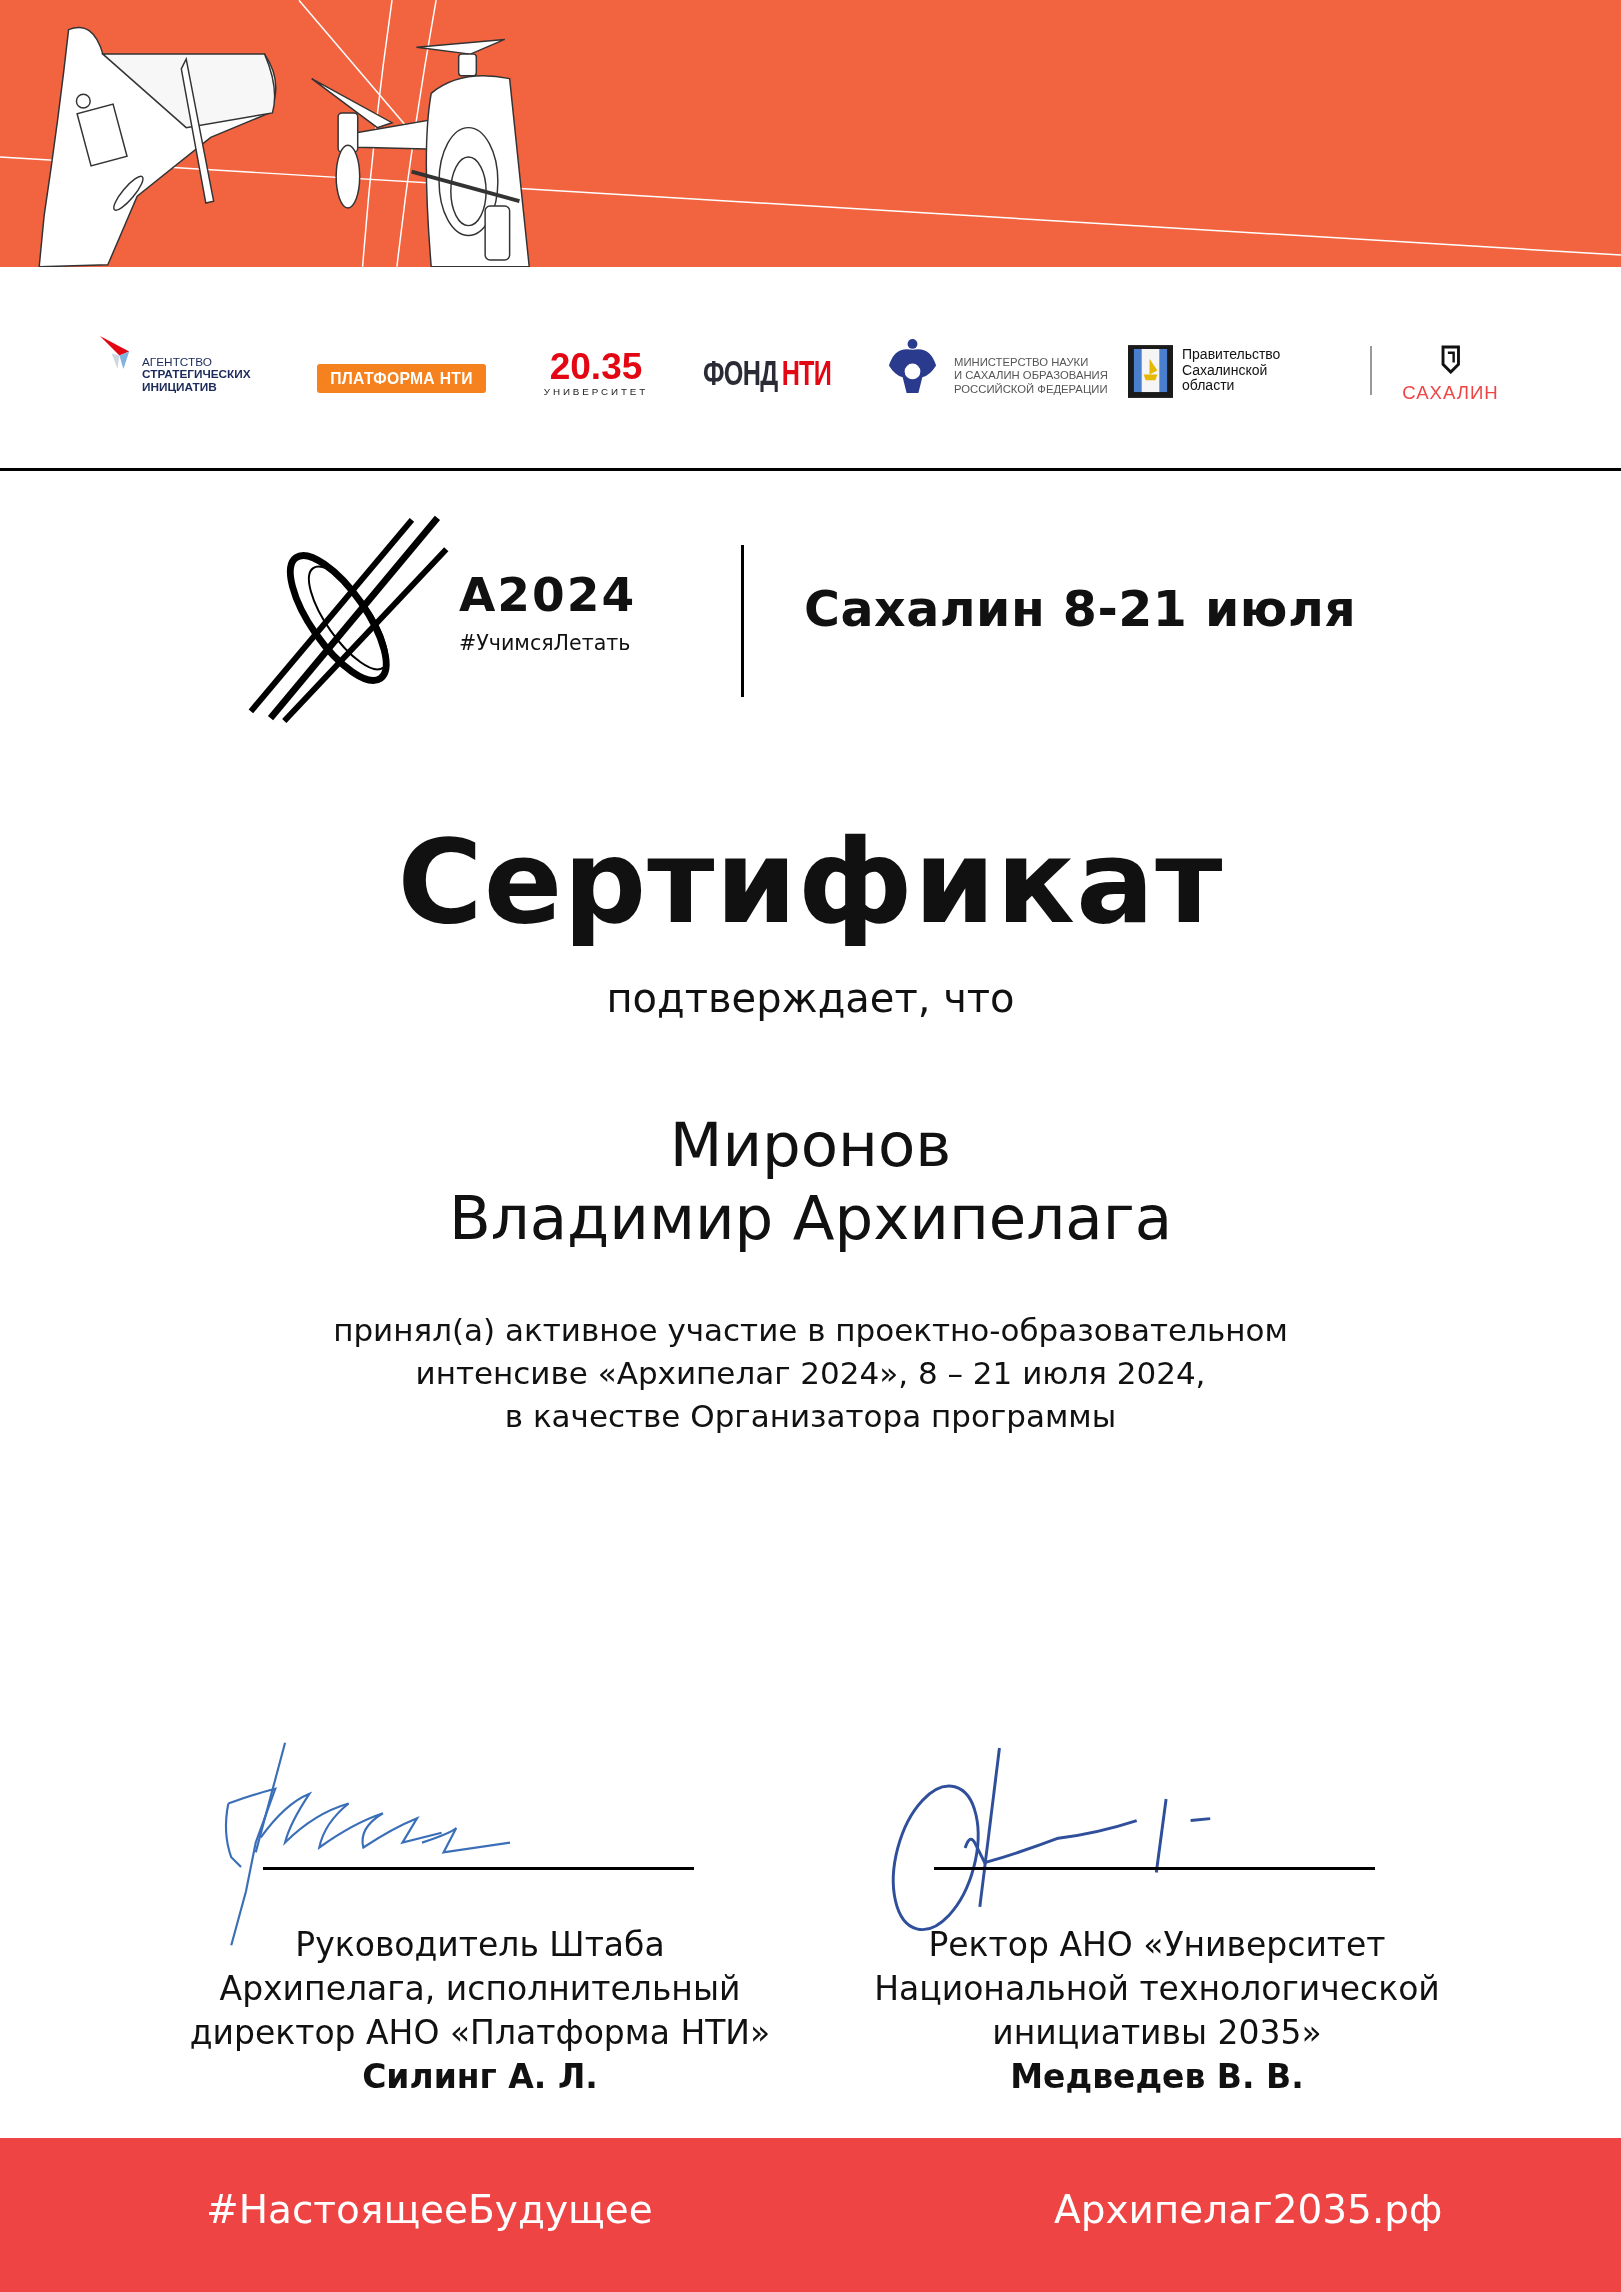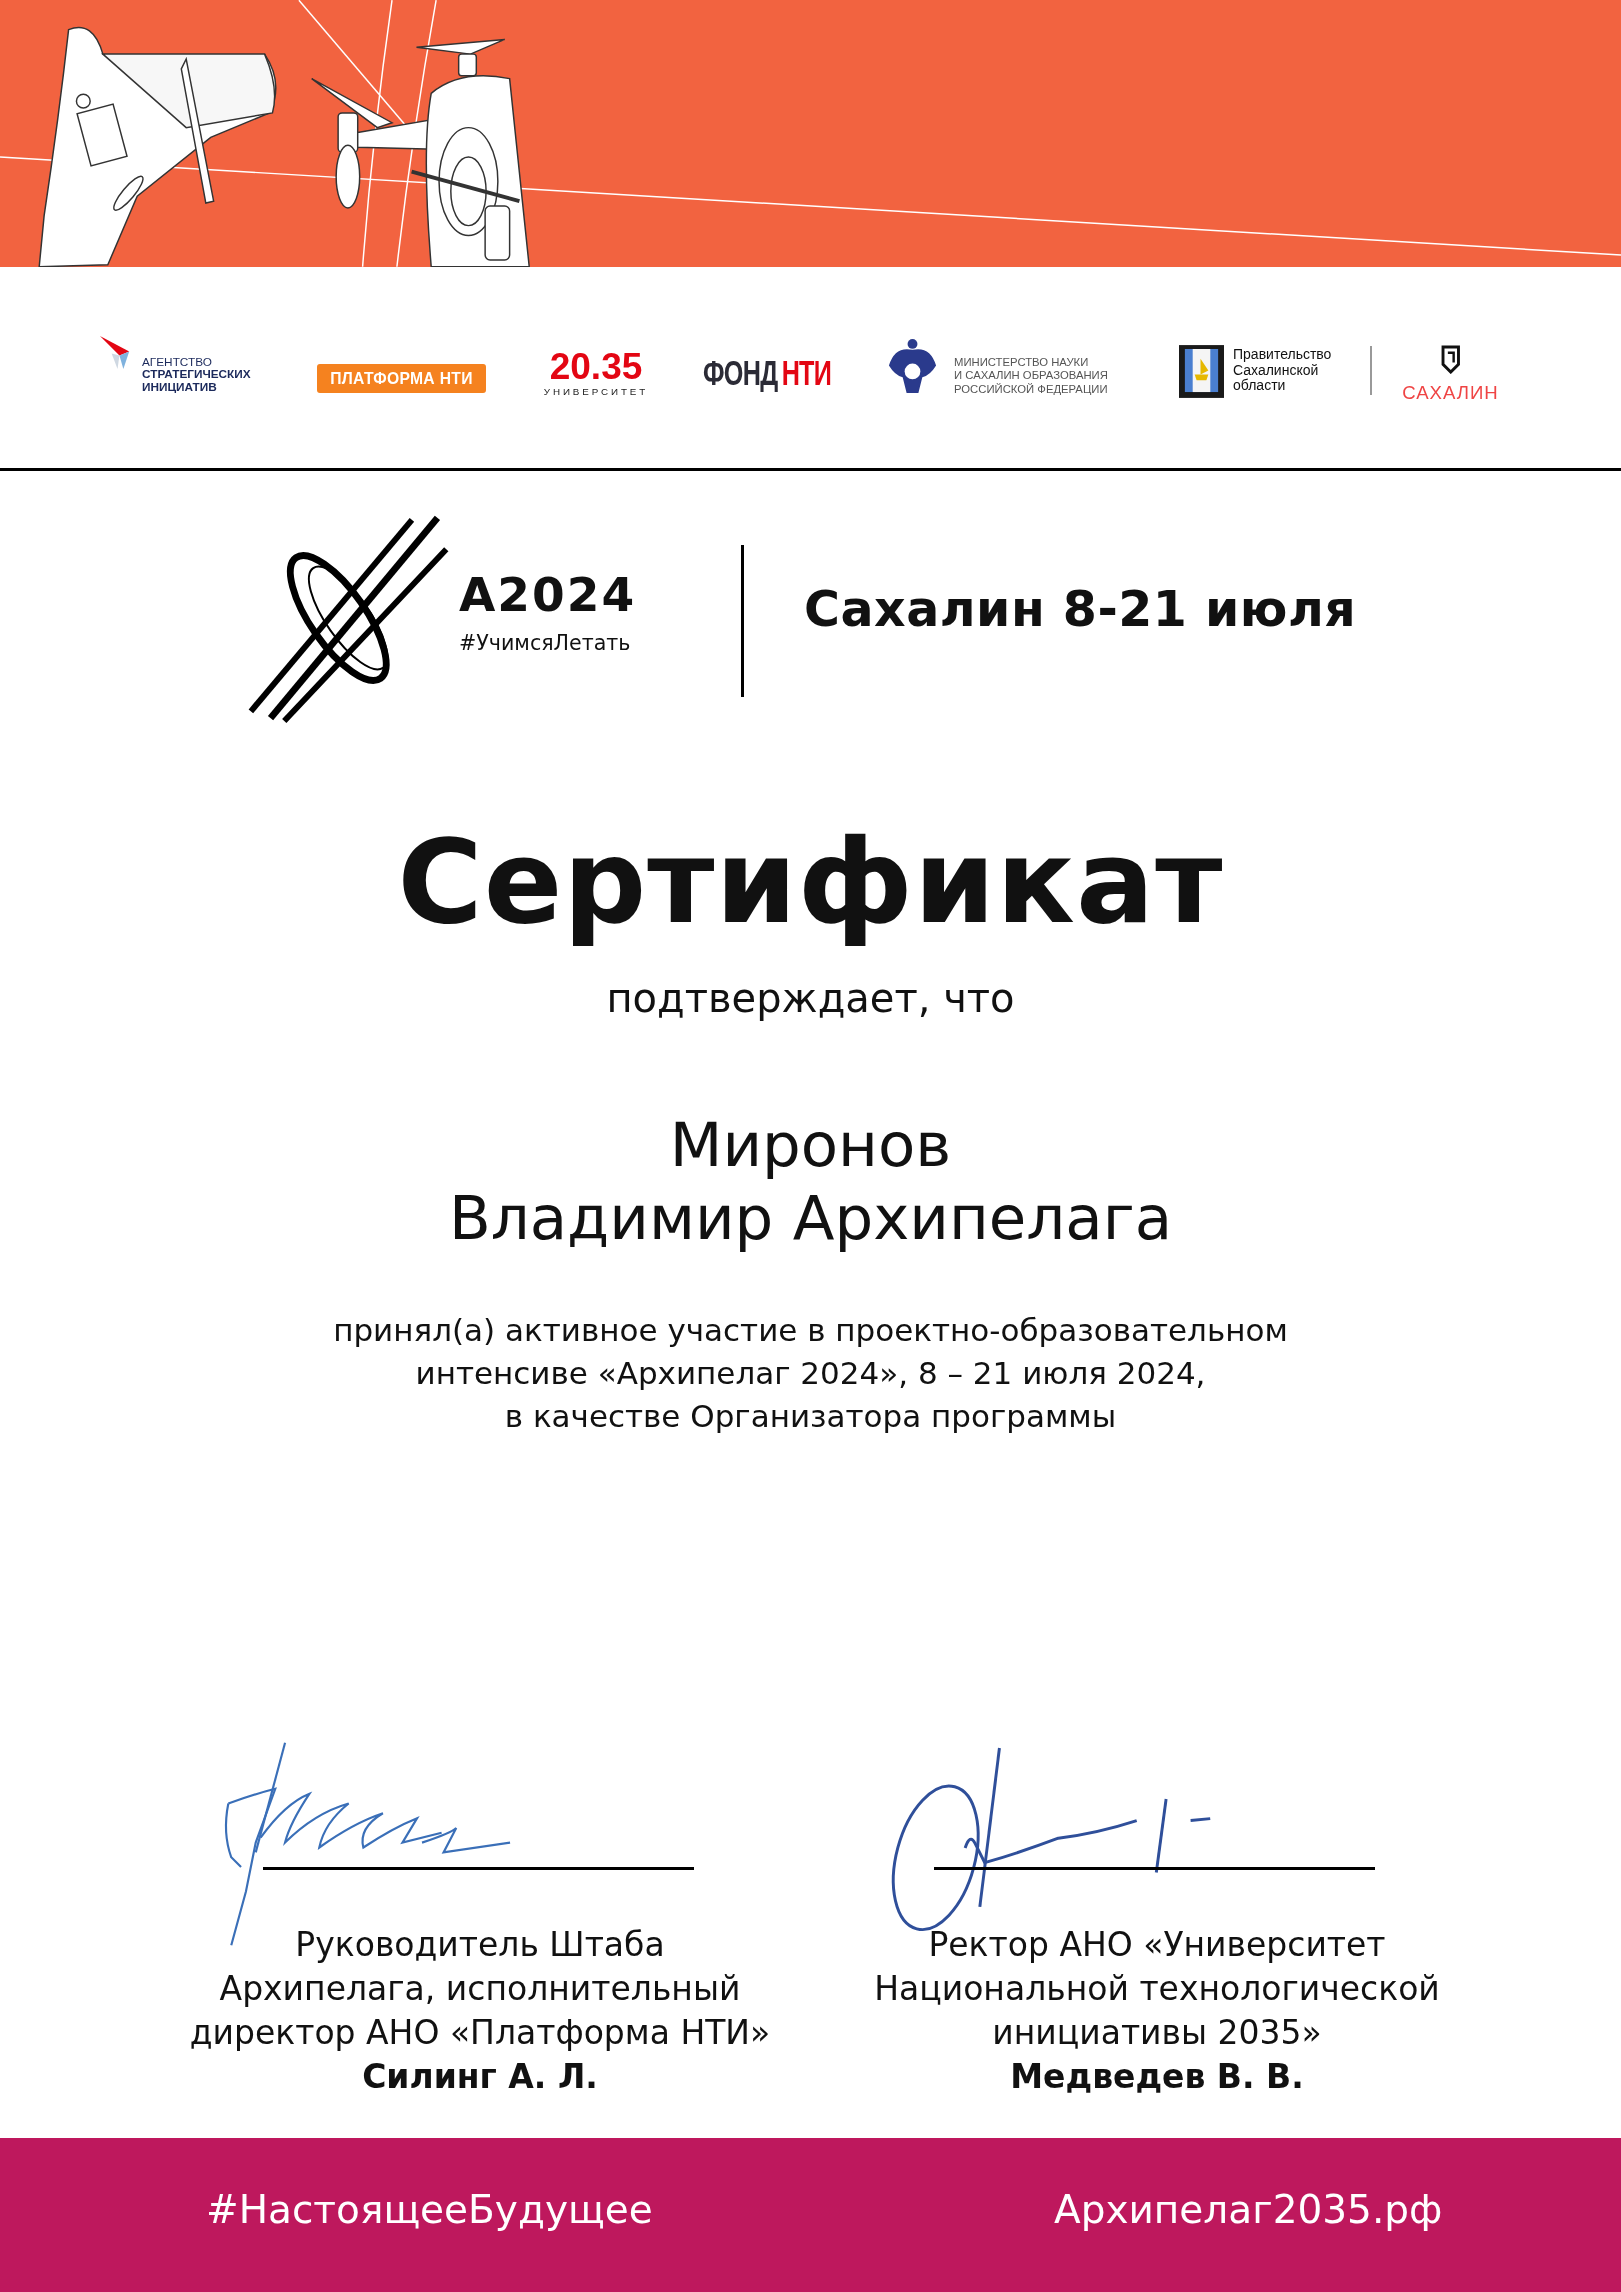--- a/index.html
+++ b/index.html
@@ -11,21 +11,21 @@
   .rule{left:0;top:468px;width:1621px;height:2.9px;background:#000;}
   .logo-text{position:absolute;font-family:"Liberation Sans",sans-serif;}
   .center{text-align:center;}
   .event-title{font-family:"DejaVu Sans",sans-serif;font-size:49px;font-weight:bold;left:804px;top:581px;letter-spacing:0.5px;}
   .cert-title{left:0;width:1621px;top:814px;font-size:116px;font-weight:bold;font-family:"DejaVu Sans",sans-serif;letter-spacing:1px;}
   .confirms{left:0;width:1621px;top:975px;font-size:40px;font-family:"DejaVu Sans",sans-serif;}
   .name{left:0;width:1621px;top:1108px;font-size:61px;line-height:73px;font-family:"DejaVu Sans",sans-serif;}
   .desc{left:0;width:1621px;top:1309px;font-size:31px;line-height:43px;font-family:"DejaVu Sans",sans-serif;}
   .sig-line{height:2.9px;background:#000;}
   .signer{font-size:33px;line-height:44px;font-family:"DejaVu Sans",sans-serif;text-align:center;}
-  .footer{left:0;top:2138px;width:1621px;height:155px;background:#be185d;color:#fff;}
+  .footer{left:0;top:2138px;width:1621px;height:155px;background:#ef4444;color:#fff;}
   .footer span{position:absolute;top:49px;font-size:39px;font-family:"DejaVu Sans",sans-serif;}
 </style>
 </head>
 <body>
 
 <div class="abs banner">
   <svg width="1621" height="267" viewBox="0 0 1654 272">
     <g stroke="#ffffff" fill="none" stroke-width="1.5">
       <line x1="0" y1="160" x2="1654" y2="260"></line>
       <line x1="305" y1="0" x2="420" y2="135"></line>
@@ -94,21 +94,21 @@
       </g>
       <circle cx="28" cy="36" r="8" fill="#ffffff"></circle>
     </svg>
     <div class="logo-text" style="left:69px;top:19.6px;font-size:11.3px;line-height:13.7px;color:#555;">
       <div>МИНИСТЕРСТВО НАУКИ</div>
       <div>И САХАЛИН ОБРАЗОВАНИЯ</div>
       <div>РОССИЙСКОЙ ФЕДЕРАЦИИ</div>
     </div>
   </div>
 
-  <div class="abs" style="left:1179px;top:78px;width:176px;height:69px;text-decoration:underline;">
+  <div class="abs" style="left:1128px;top:78px;width:176px;height:69px;text-decoration:underline;">
     <svg width="45" height="53" style="position:absolute;left:0;top:0;" viewBox="0 0 46 54">
       <rect x="0" y="0" width="46" height="54" fill="#1a1a1a"></rect>
       <rect x="6" y="4" width="34" height="44" fill="#4a7fd0"></rect>
       <rect x="14" y="4" width="18" height="44" fill="#f5f5f5"></rect>
       <polygon points="16,30 30,30 28,36 18,36" fill="#e6b800"></polygon>
       <polygon points="22,14 22,30 30,26" fill="#e6b800"></polygon>
     </svg>
     <div class="logo-text" style="left:54px;top:2px;font-size:14px;line-height:15.7px;color:#111;">
       <div>Правительство</div>
       <div>Сахалинской</div>

